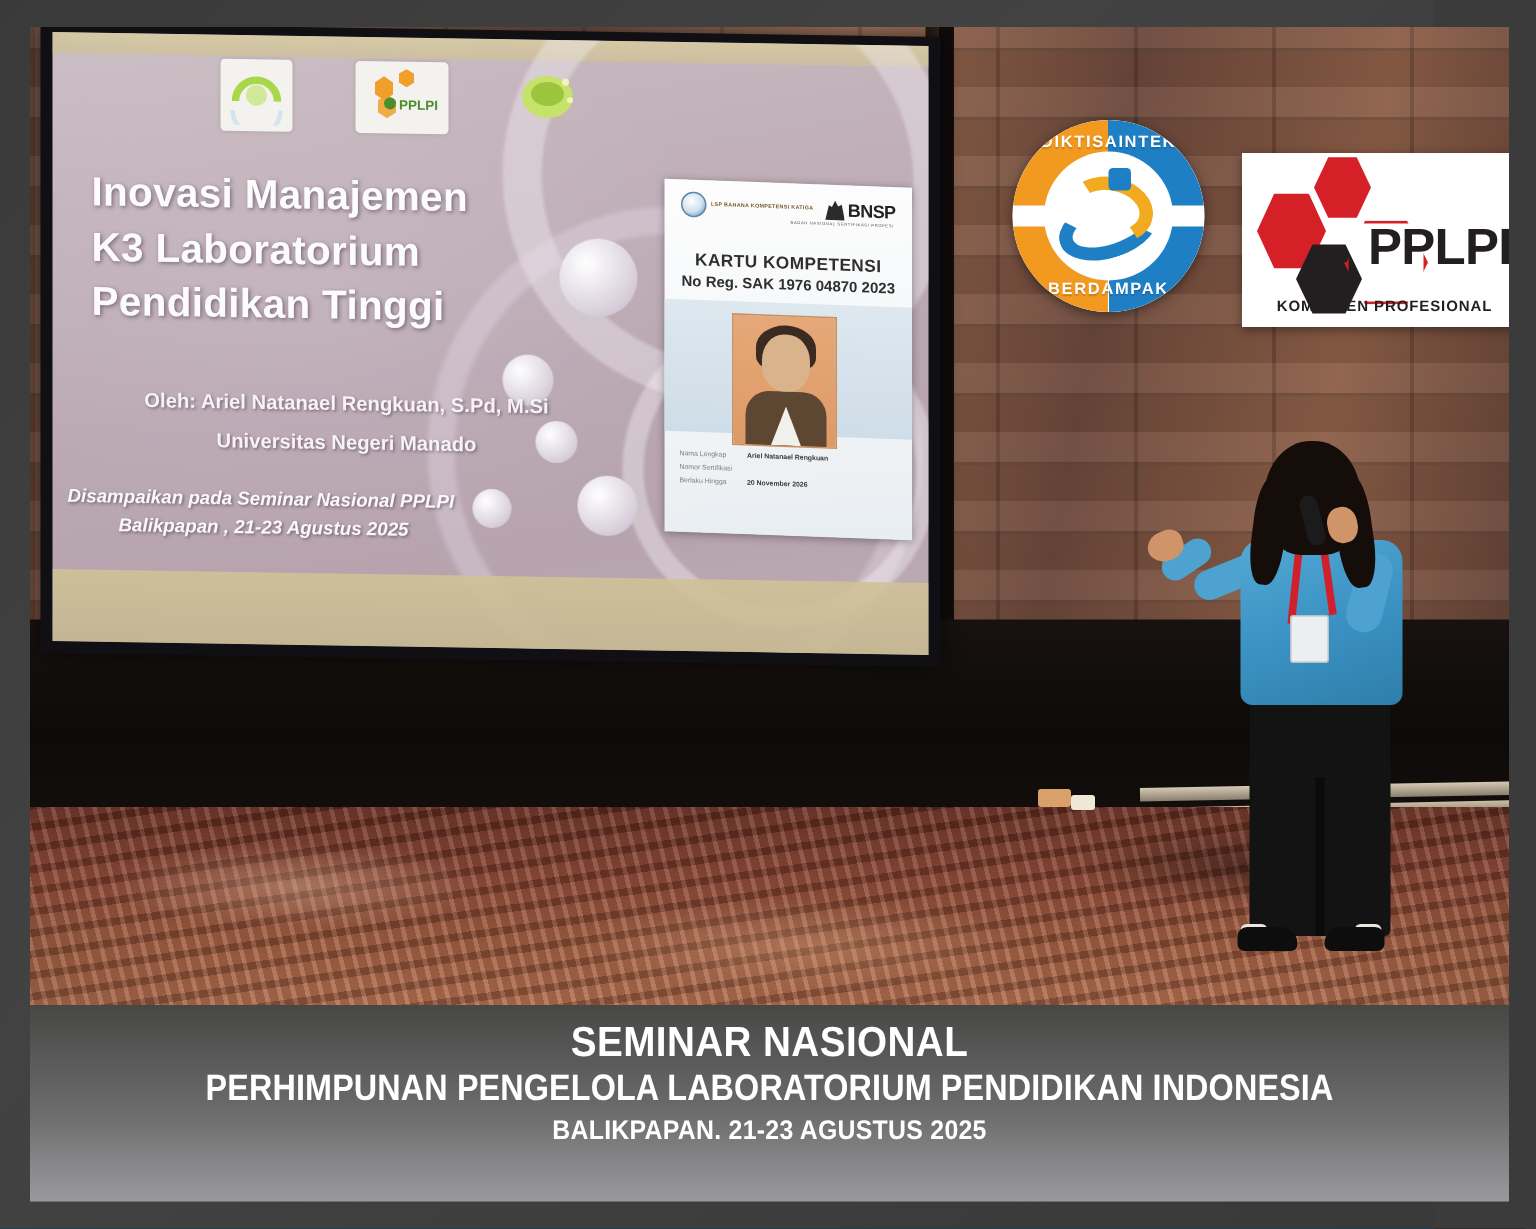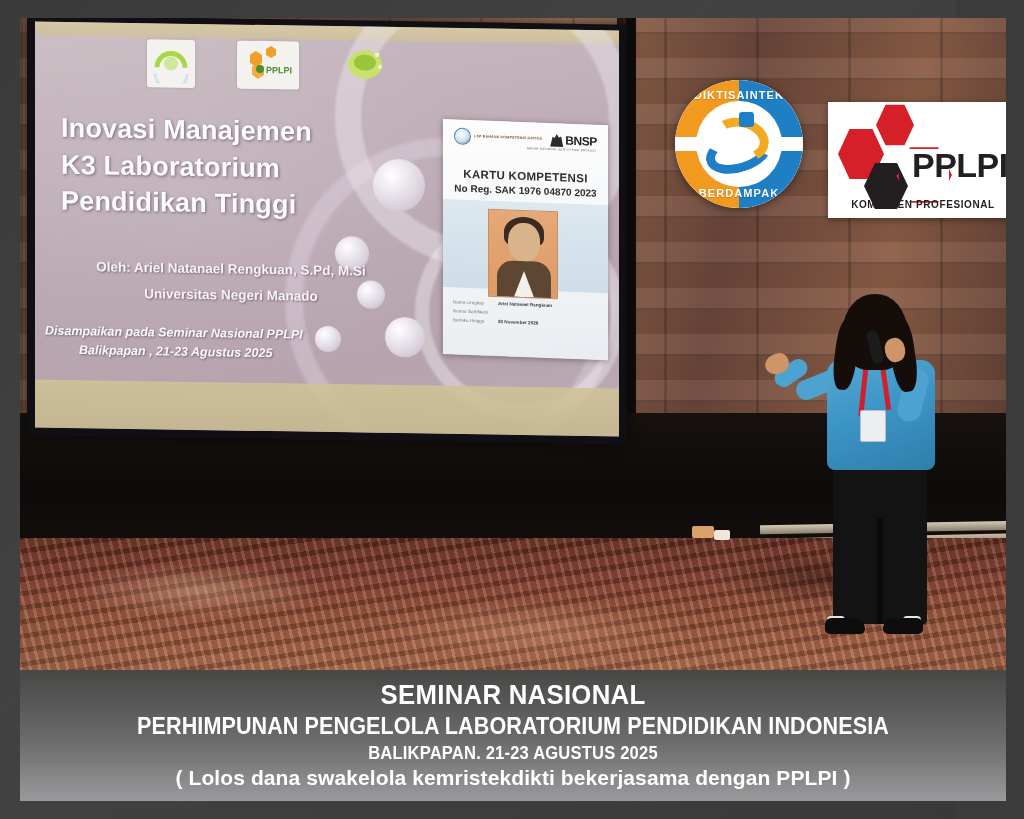--- a/index.html
+++ b/index.html
@@ -473,15 +473,14 @@
       <div class="pplpi-sub">KOMPETEN PROFESIONAL</div>
     </div>
 
     <div class="vignette"></div>
   </div>
 
   <div class="caption">
     <div class="cap-l1">SEMINAR NASIONAL</div>
     <div class="cap-l2">PERHIMPUNAN PENGELOLA LABORATORIUM PENDIDIKAN INDONESIA</div>
     <div class="cap-l3">BALIKPAPAN. 21-23 AGUSTUS 2025</div>
-    <div class="cap-l4">( Lolos dana swakelola kemristekdikti bekerjasama dengan PPLPI )</div>
   </div>
 </div>
 
 </body></html>

